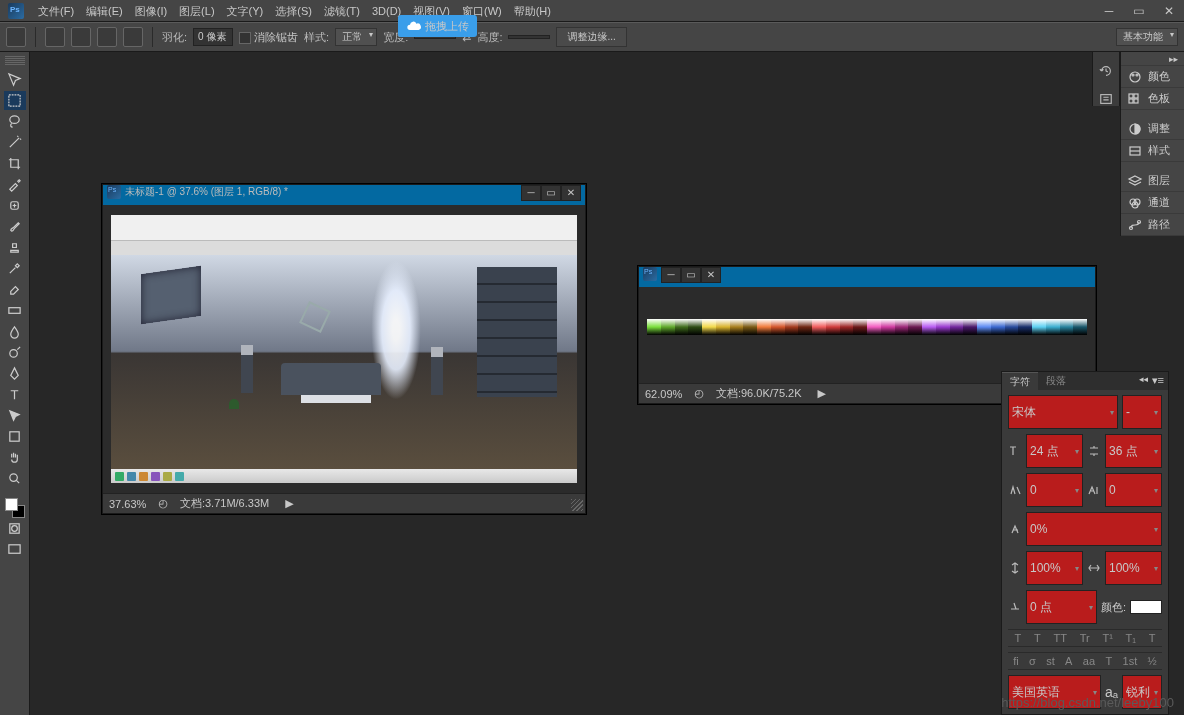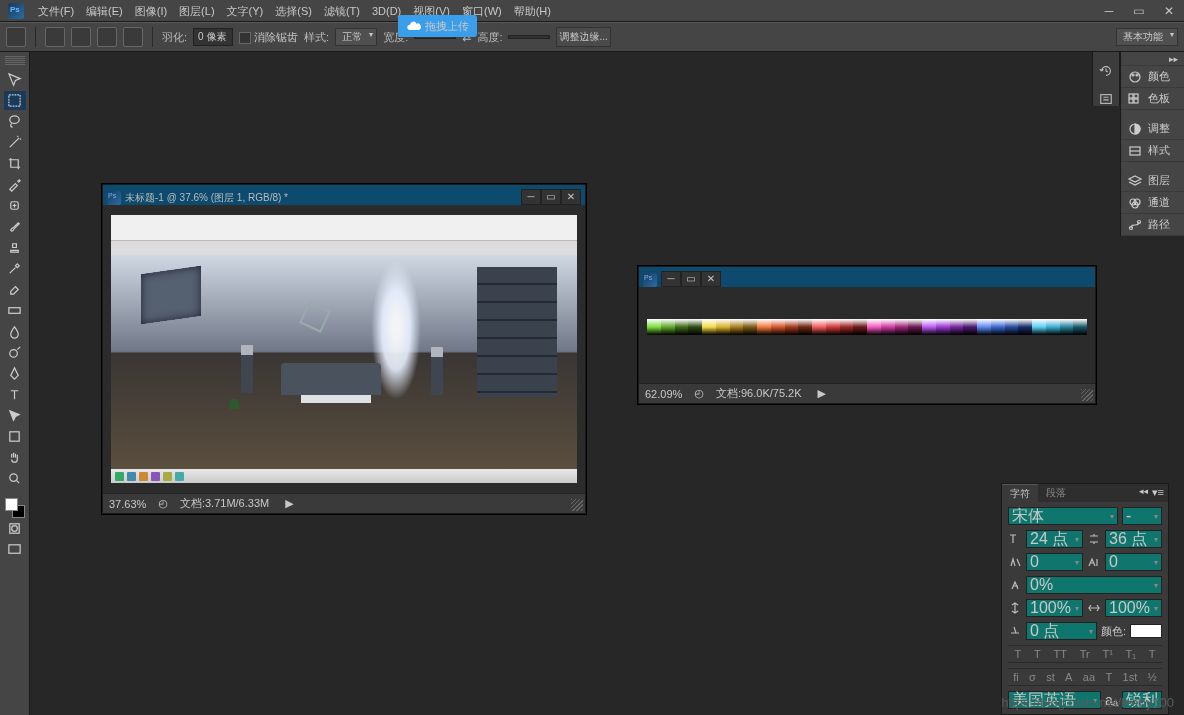--- a/index.html
+++ b/index.html
@@ -13,42 +13,42 @@
 .upload-tag{position:absolute;top:15px;left:398px;background:#3a9eea;color:#fff;font-size:11px;padding:3px 8px;border-radius:3px;display:flex;align-items:center;z-index:5}
 .upload-tag svg{width:16px;height:16px;margin-right:3px;fill:#fff}
 .optbar{height:30px;background:#454545;border-top:1px solid #5a5a5a;border-bottom:1px solid #1a1a1a;display:flex;align-items:center;padding:0 6px;gap:6px}
 .opt-ico{width:20px;height:20px;background:#3a3a3a;border:1px solid #666;border-radius:2px}
 .sep{width:1px;height:20px;background:#2a2a2a;margin:0 3px}
 .optbar .lbl{color:#bbb;font-size:11px}
 .optbar .fld{background:#333;border:1px solid #222;padding:1px 4px;min-width:40px;font-size:10px;color:#ccc}
 .optbar .ck{width:12px;height:12px;background:#333;border:1px solid #666;display:inline-block;vertical-align:middle;margin-right:3px}
 .optbar .dd{background:#505050;border:1px solid #333;padding:1px 14px 1px 6px;font-size:10px;position:relative}
 .optbar .dd::after{content:"▾";position:absolute;right:3px;font-size:8px}
-.optbar .btn{background:#4a4a4a;border:1px solid #333;padding:2px 2px;font-size:10px;cursor:default}
+.optbar .btn{background:#4a4a4a;border:1px solid #333;padding:2px 10px;font-size:10px;cursor:default}
 .optbar .right-dd{margin-left:auto}
 .toolcol{position:absolute;left:0;top:52px;bottom:0;width:30px;background:#454545;border-right:1px solid #1a1a1a;padding-top:4px;display:flex;flex-direction:column;align-items:center;gap:2px}
 .toolcol .handle{width:20px;height:9px;background:repeating-linear-gradient(#666,#666 1px,transparent 1px,transparent 2px);margin-bottom:3px}
 .tool{width:22px;height:19px;display:flex;align-items:center;justify-content:center}
 .tool.sel{background:#1a3a5c}
 .tool svg{width:15px;height:15px;fill:none;stroke:#ccc;stroke-width:1.3}
 .tool .fg-bg{position:relative;width:20px;height:20px}
 .tool .fg-bg .fg{position:absolute;top:0;left:0;width:13px;height:13px;background:#fff;border:1px solid #888}
 .tool .fg-bg .bg{position:absolute;bottom:0;right:0;width:13px;height:13px;background:#000;border:1px solid #888}
 .rightcol{position:absolute;right:0;top:52px;width:64px;background:#454545;border-left:1px solid #1a1a1a}
 .rightcol .row{height:22px;display:flex;align-items:center;padding:0 6px;gap:5px;cursor:default;border-bottom:1px solid #3a3a3a}
 .rightcol .ico{width:16px;height:14px}
 .rightcol .ico svg{width:16px;height:14px;fill:none;stroke:#ccc;stroke-width:1.2}
 .rightcol .txt{font-size:11px;color:#ccc}
 .rightcol .grp-sep{height:8px}
 .narrowcol{position:absolute;right:64px;top:52px;width:28px;background:#3c3c3c;border-left:1px solid #1a1a1a;border-right:1px solid #1a1a1a;padding-top:12px;display:flex;flex-direction:column;align-items:center;gap:14px}
 .narrowcol svg{width:14px;height:14px;fill:none;stroke:#bbb;stroke-width:1.3}
 .canvas{position:absolute;left:30px;right:92px;top:52px;bottom:0;background:#272727}
 .notice{position:absolute;top:58px;left:50%;transform:translateX(-50%);color:#6a6a6a;font-size:16px;letter-spacing:1px}
 .docwin{position:absolute;background:#454545;border:1px solid #1a1a1a;box-shadow:0 0 0 1px #000}
-.docwin .titlebar{height:20px;background:#0c4a6e;display:flex;align-items:flex-end;padding:0 4px;gap:4px}
+.docwin .titlebar{height:20px;background:#0369a1;display:flex;align-items:flex-start;padding:0 4px;gap:4px}
 .docwin .titlebar .ps{width:14px;height:14px;background:linear-gradient(135deg,#1a3a5c,#2b6ca3);border-radius:2px;position:relative}
 .docwin .titlebar .ps::after{content:"Ps";position:absolute;font-size:7px;color:#6cb5ff;top:1px;left:1px}
 .docwin .titlebar .ttl{font-size:10px;color:#bbb;flex:1}
 .docwin .titlebar .wc{display:flex;gap:0}
 .docwin .titlebar .wc span{width:20px;height:16px;background:#333;border:1px solid #222;text-align:center;line-height:14px;font-size:10px}
 .docwin .body{background:#2b2b2b;position:relative}
 .docwin .status{height:20px;background:#3a3a3a;border-top:1px solid #222;display:flex;align-items:center;padding:0 6px;gap:12px;font-size:10px;color:#bbb}
 .docwin .status .arrow{margin-left:4px}
 .docwin .resize{position:absolute;right:2px;bottom:2px;width:12px;height:12px;background:repeating-linear-gradient(135deg,#666,#666 1px,transparent 1px,transparent 3px)}
 #win1{left:72px;top:132px;width:484px}
@@ -73,21 +73,21 @@
 #win2 .body{height:96px;padding:32px 8px 8px}
 #win2 .lut{width:100%;height:16px;display:flex}
 #win2 .lut .c{flex:1;height:100%}
 .charpanel{position:absolute;right:15px;bottom:0;width:168px;background:#3a3a3a;border:1px solid #1a1a1a}
 .charpanel .tabs{height:18px;display:flex;align-items:center;background:#2e2e2e;position:relative}
 .charpanel .tab{padding:2px 8px;font-size:10px;background:#3a3a3a;border-top:1px solid #555;color:#ccc}
 .charpanel .tab.inact{background:#2e2e2e;color:#888;border-top:none}
 .charpanel .close{position:absolute;right:4px;top:2px;font-size:11px}
 .charpanel .pad{padding:5px 6px;display:flex;flex-direction:column;gap:5px}
 .cp-row{display:flex;align-items:center;gap:4px}
-.cp-row .sel{flex:1;background:#0f766e;border:1px solid #222;height:17px;font-size:16px;padding:8px 3px;display:flex;align-items:center;position:relative}
+.cp-row .sel{flex:1;background:#b91c1c;border:1px solid #222;height:17px;font-size:12px;padding:16px 3px;display:flex;align-items:center;position:relative}
 .cp-row .sel::after{content:"▾";position:absolute;right:3px;font-size:8px;color:#888}
 .cp-row .sel.narrow{flex:none;width:40px}
 .cp-ico{width:14px;height:14px;flex:none}
 .cp-ico svg{width:14px;height:14px;fill:none;stroke:#bbb;stroke-width:1.2}
 .cp-color{width:32px;height:14px;background:#fff;border:1px solid #222}
 .cp-tt{display:flex;justify-content:space-around;padding:2px 0;border-top:1px solid #2a2a2a;border-bottom:1px solid #2a2a2a}
 .cp-tt span{font-size:11px;color:#888;cursor:default}
 .watermark{position:absolute;right:10px;bottom:5px;color:#5a5a5a;font-size:13px}
 </style>
 </head>

